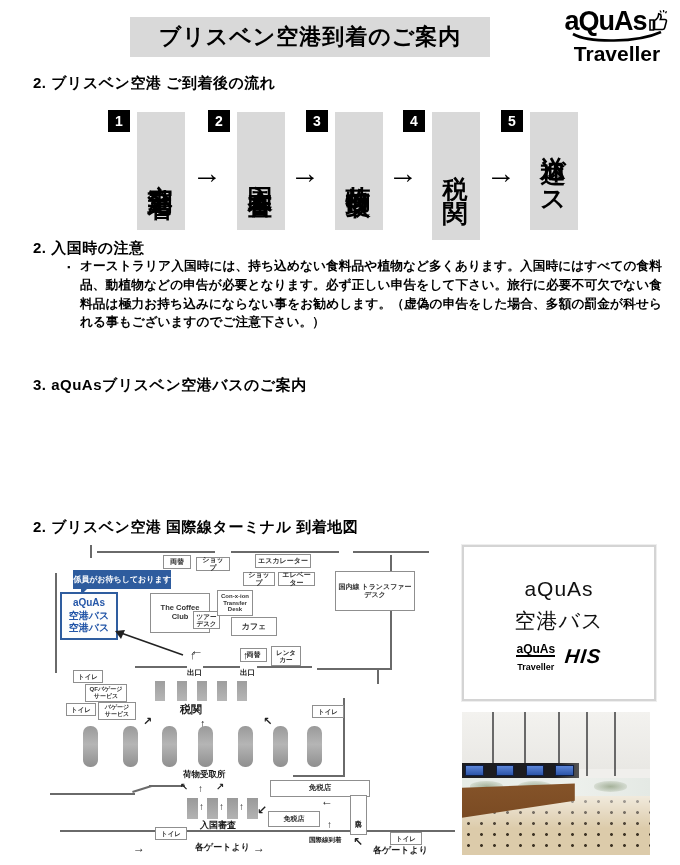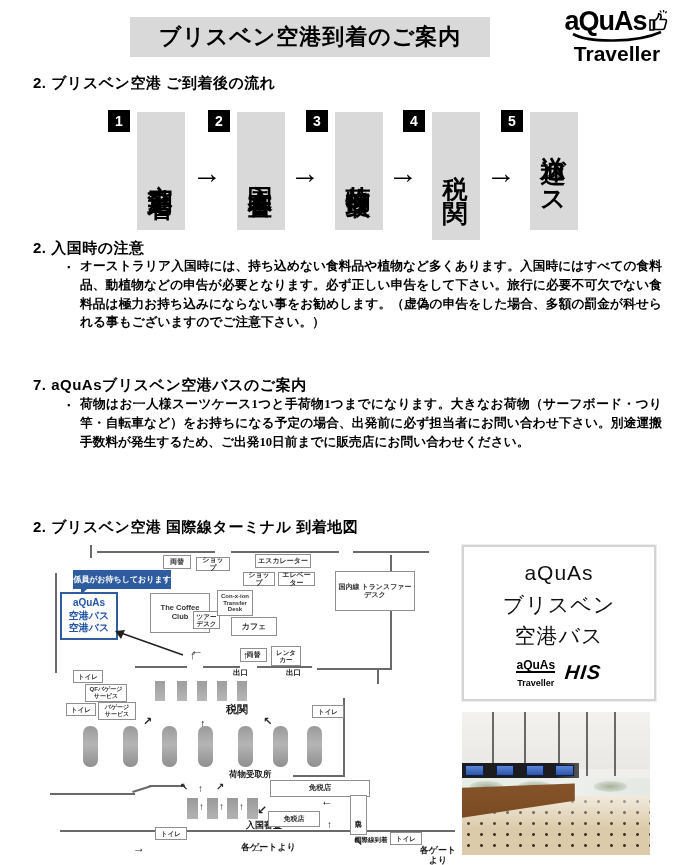--- a/index.html
+++ b/index.html
@@ -32,21 +32,21 @@
   .bullets{position:absolute;left:80px;width:582px;margin:0;padding:0;list-style:none;}
   .bullets li{position:relative;font-size:12.7px;line-height:18.8px;margin-bottom:7px;
     text-align:justify;font-family:Liberation Serif, serif;}
   .bullets li::before{content:"▪";position:absolute;left:-13px;top:1px;font-size:9px;}
   
   .map{position:absolute;left:35px;top:543px;width:422px;height:318px;font-weight:bold;}
   .wall{position:absolute;background:#6a6a6a;}
   .mbox{position:absolute;border:1px solid #8f8f8f;background:#fff;color:#333;
     font-size:7px;line-height:1.15;text-align:center;display:flex;align-items:center;
     justify-content:center;padding:1px 2px;box-sizing:border-box;}
-  .mtext{position:absolute;color:#1a1a1a;font-size:8px;line-height:1.1;text-align:center;margin-left:46px;}
+  .mtext{position:absolute;color:#1a1a1a;font-size:8px;line-height:1.1;text-align:center;}
   .marrow{position:absolute;color:#222;font-weight:bold;}
   .banner{position:absolute;left:38px;top:27px;width:98px;height:19px;background:#2e5c9e;
     color:#fff;font-size:8px;display:flex;align-items:center;justify-content:center;}
   .banner::after{content:"";position:absolute;left:8px;bottom:-6px;border-left:7px solid #2e5c9e;
     border-bottom:7px solid transparent;}
   .meeting{position:absolute;left:25px;top:49px;width:54px;height:44px;border:2px solid #2e5c9e;
     background:#fdfdfd;color:#2456a8;font-size:10px;line-height:1.25;text-align:center;
     display:flex;flex-direction:column;justify-content:center;font-weight:bold;}
   .carousel{position:absolute;top:183px;width:15px;height:41px;border-radius:7px;
     background:linear-gradient(180deg,#9a9a9a,#b5b5b5 45%,#8f8f8f);}
@@ -129,23 +129,22 @@
 
   <div class="step-num" style="left:501px;">5</div>
   <div class="step-col" style="left:530px;">送迎バス</div>
 </div>
 
 <div class="h-sec" style="top:239px;">2. 入国時の注意</div>
 <ul class="bullets" style="top:257px;">
   <li>オーストラリア入国時には、持ち込めない食料品や植物など多くあります。入国時にはすべての食料品、動植物などの申告が必要となります。必ず正しい申告をして下さい。旅行に必要不可欠でない食料品は極力お持ち込みにならない事をお勧めします。（虚偽の申告をした場合、多額の罰金が科せられる事もございますのでご注意下さい。）</li>
 </ul>
 
-<div class="h-sec" style="top:376px;">7.  aQuAsブリスベン空港バスのご案内</div>
+<div class="h-sec" style="top:376px;">3.  aQuAsブリスベン空港バスのご案内</div>
 <ul class="bullets" style="top:395px;">
-  <li>荷物はお一人様スーツケース1つと手荷物1つまでになります。大きなお荷物（サーフボード・つり竿・自転車など）をお持ちになる予定の場合、出発前に必ず担当者にお問い合わせ下さい。別途運搬手数料が発生するため、ご出発10日前までに販売店にお問い合わせください。</li>
 </ul>
 
 <div class="h-sec" style="top:518px;">2. ブリスベン空港 国際線ターミナル 到着地図</div>
 
 <div class="map">
 
   <div class="wall" style="left:62px;top:8px;width:118px;height:2px;"></div>
   <div class="wall" style="left:196px;top:8px;width:108px;height:2px;"></div>
   <div class="wall" style="left:318px;top:8px;width:76px;height:2px;"></div>
   <div class="wall" style="left:55px;top:2px;width:2px;height:13px;"></div>
@@ -243,21 +242,20 @@
   <div class="mbox" style="left:355px;top:289px;width:32px;height:13px;font-size:6.5px;">トイレ</div>
   <div class="marrow" style="left:98px;top:298px;font-size:12px;">→</div>
   <div class="mtext" style="left:160px;top:300px;font-size:9px;">各ゲートより</div>
   <div class="marrow" style="left:218px;top:298px;font-size:12px;">→</div>
   <div class="marrow" style="left:318px;top:292px;font-size:12px;">↖</div>
   <div class="mtext" style="left:338px;top:303px;font-size:9px;">各ゲートより</div>
 </div>
 
 <div class="sign">
   <div class="sign-line">aQuAs</div>
-  <div class="sign-line">ブリスベン</div>
   <div class="sign-line">空港バス</div>
   <div class="sign-logos">
     <div class="mini-aquas">
       <span class="a">aQuAs</span><br>
       <span class="t">Traveller</span>
     </div>
     <div class="his">HIS</div>
   </div>
 </div>
 

